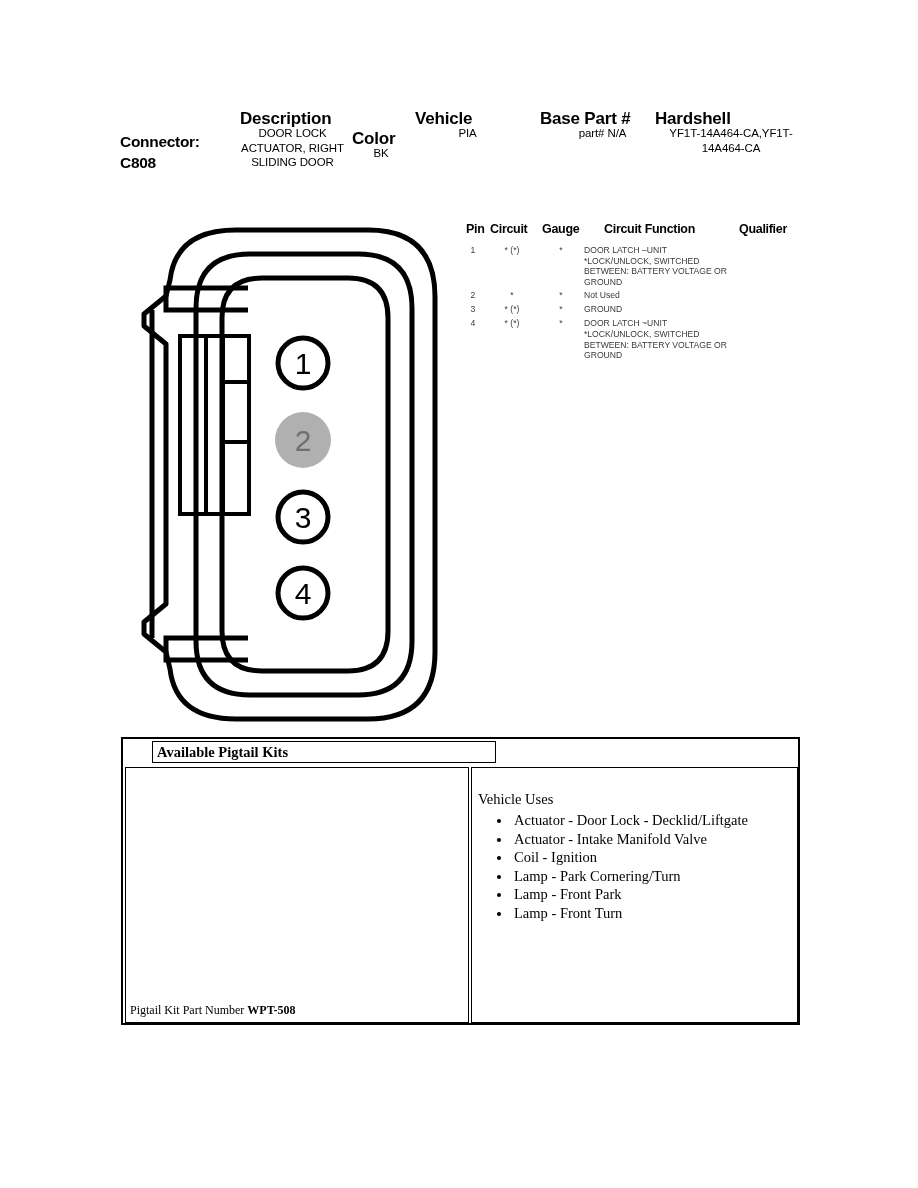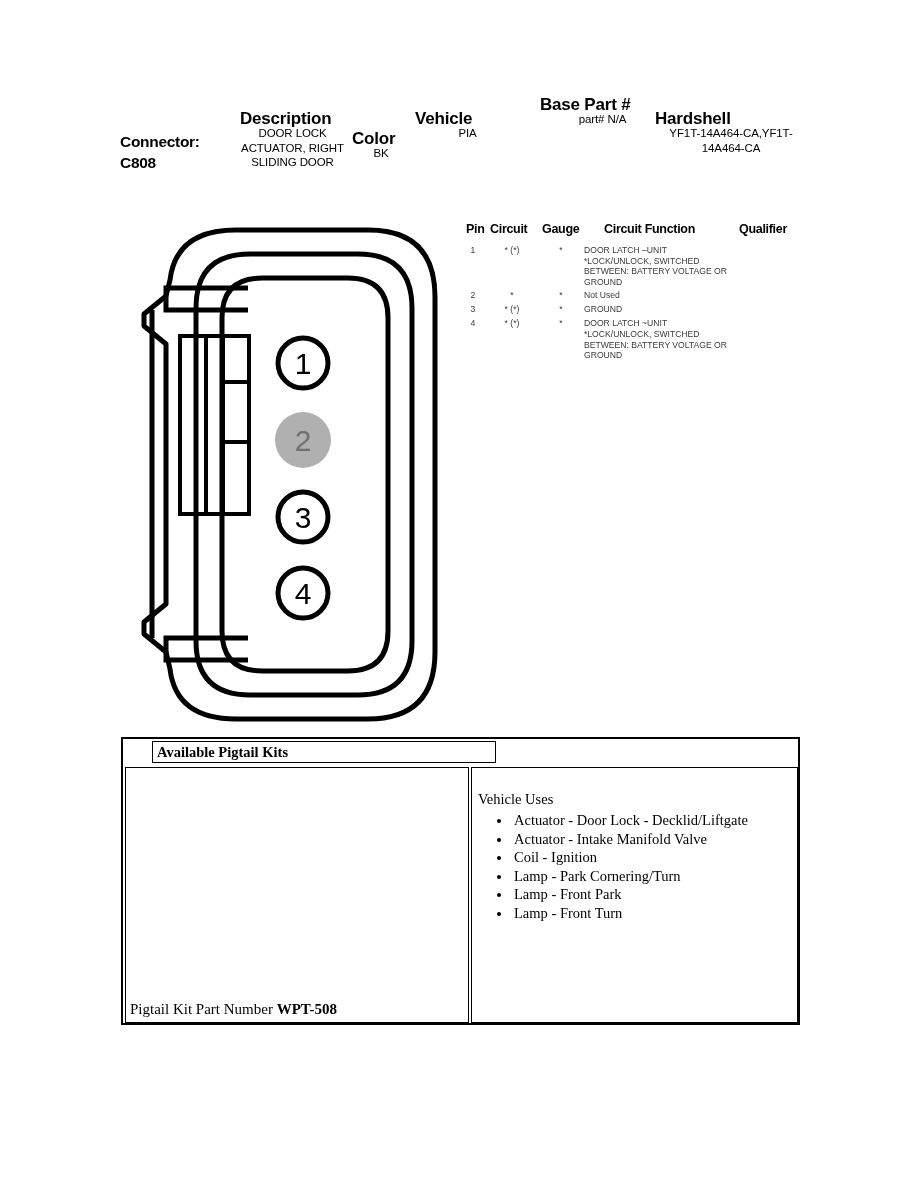--- a/index.html
+++ b/index.html
@@ -47,21 +47,21 @@
     font-weight: bold;
     font-size: 15.5px;
     line-height: 21px;
     letter-spacing: -0.3px;
     text-align: left;
   }
 
   #description-block { left: 240px; top: 112px; width: 105px; }
   #color-block       { left: 352px; top: 132px; width: 58px; }
   #harness-block     { left: 415px; top: 112px; width: 105px; }
-  #basepart-block    { left: 540px; top: 98px; width: 125px; }
+  #basepart-block    { left: 540px; top: 112px; width: 125px; }
   #hardshell-block   { left: 655px; top: 112px; width: 152px; }
 
   
   #pin-table {
     position: absolute;
     left: 462px;
     top: 222px;
     width: 345px;
   }
   .pin-head {
@@ -148,21 +148,21 @@
     top: 28px;
     width: 344px;
     height: 256px;
     border: 1.5px solid #000;
     box-sizing: border-box;
   }
   #pigtail-kit-number {
     position: absolute;
     left: 4px;
     bottom: 4px;
-    font-size: 15px;
+    font-size: 12px;
     white-space: nowrap;
   }
   #pigtail-kit-number b { font-weight: bold; }
 
   #pigtail-right-cell {
     position: absolute;
     left: 348px;
     top: 28px;
     width: 327px;
     height: 256px;

